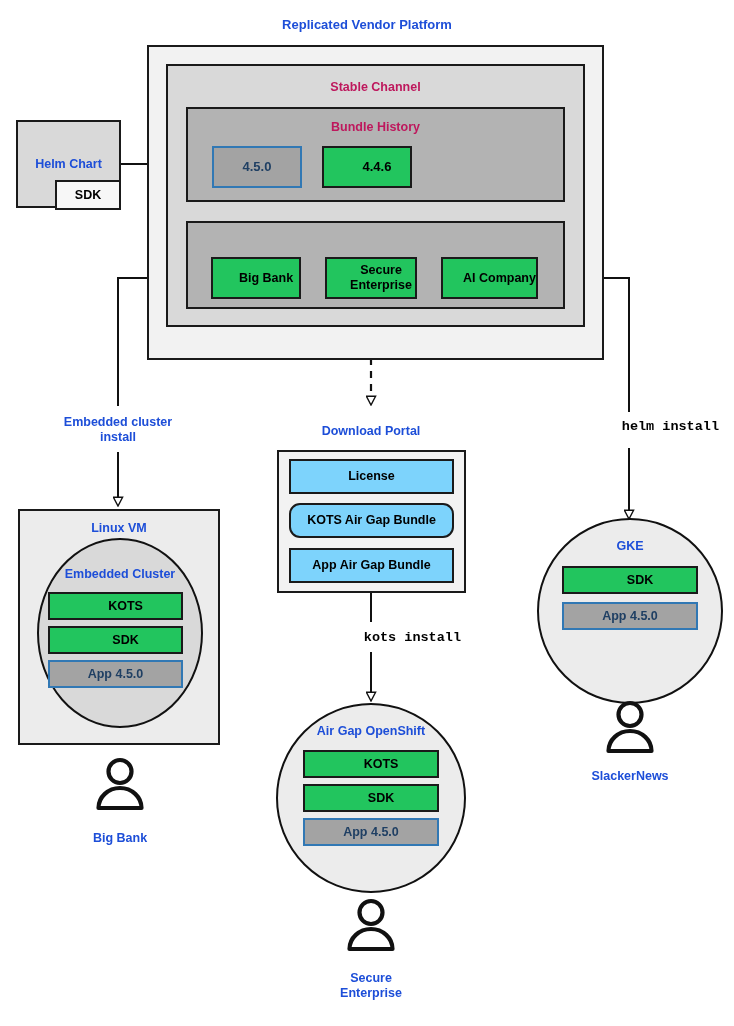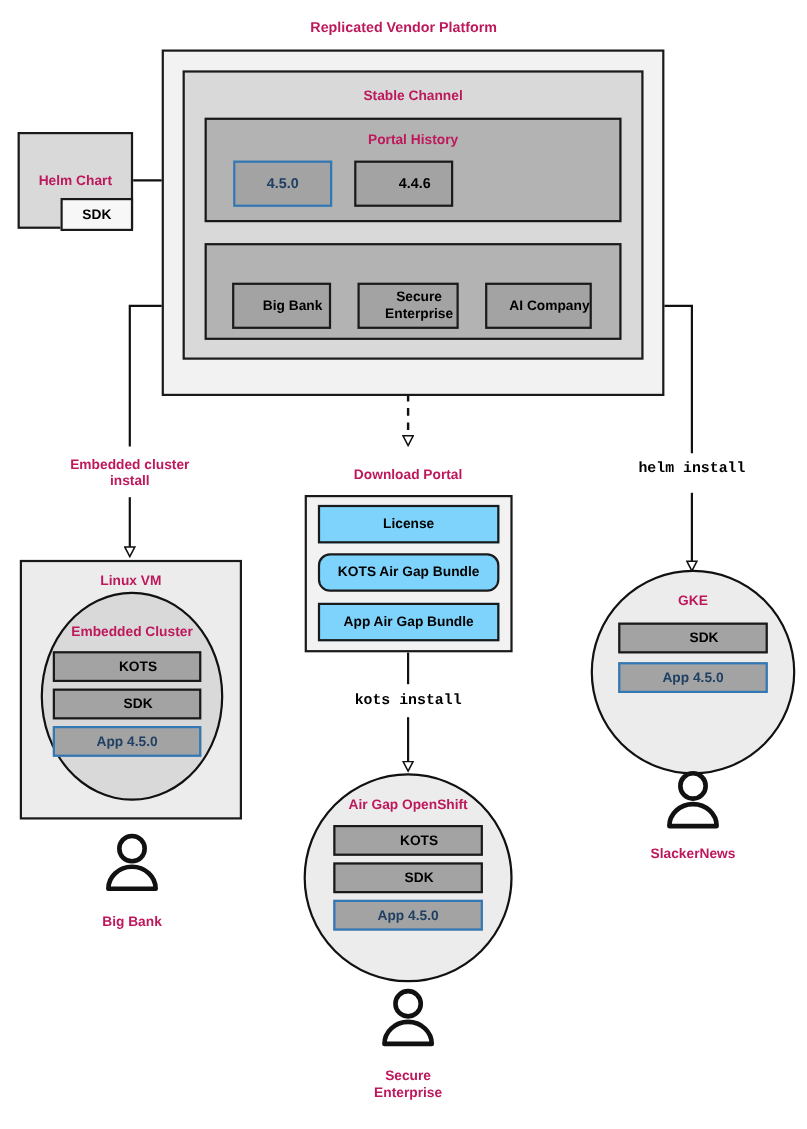--- a/index.html
+++ b/index.html
@@ -20,44 +20,44 @@
     background: #ffffff;
   }
   .abs { position: absolute; box-sizing: border-box; }
 
   
   .lbl {
     font-weight: bold;
     font-size: 12.5px;
     text-align: center;
     line-height: 1.22;
-    color: #be185d;
+    color: #1d4ed8;
   }
   .mono {
     font-family: "Liberation Mono", "DejaVu Sans Mono", monospace;
     font-weight: bold;
     font-size: 13.5px;
     letter-spacing: 0px;
-    text-align: center;
+    text-align: right;
   }
 
   
   .box {
     border: 2px solid #1a1a1a;
     display: flex;
     align-items: center;
     justify-content: center;
     text-align: center;
     font-weight: bold;
     line-height: 1.2;
   }
   .box-outer   { background: #f2f2f2; }
   .box-channel { background: #d9d9d9; }
   .box-release { background: #b3b3b3; }
-  .box-white   { background: #a3a3a3; padding-left: 20px; }
+  .box-white   { background: #22c55e; padding-left: 20px; }
   .box-gray    { background: #7dd3fc; }
   .box-vm      { background: #ececec; }
 
   .box-blue {
     background: #a3a3a3;
     border: 2px solid #3178b4;
     color: #1f3f63;
   }
 
   .section-title {
@@ -127,21 +127,21 @@
   </svg>
 
   <div class="abs lbl" style="left:0; top:17px; width:734px; font-size:13px;">Replicated Vendor Platform</div>
 
   <div class="abs box box-outer" style="left:147px; top:45px; width:457px; height:315px;"></div>
 
   <div class="abs box box-channel" style="left:166px; top:64px; width:419px; height:263px;"></div>
   <div class="abs section-title" style="left:166px; top:80px; width:419px;">Stable Channel</div>
 
   <div class="abs box box-release" style="left:186px; top:107px; width:379px; height:95px;"></div>
-  <div class="abs section-title" style="left:186px; top:120px; width:379px;">Portal History</div>
+  <div class="abs section-title" style="left:186px; top:120px; width:379px;">Bundle History</div>
 
   <div class="abs box box-blue" style="left:212px; top:146px; width:90px; height:42px; font-size:13px;">4.5.0</div>
   <div class="abs box box-white" style="left:322px; top:146px; width:90px; height:42px; font-size:13px;">4.4.6</div>
 
   <div class="abs box box-release" style="left:186px; top:221px; width:379px; height:88px;"></div>
 
   <div class="abs box box-white" style="left:211px; top:257px; width:90px; height:42px; font-size:12.5px;">Big Bank</div>
   <div class="abs box box-white" style="left:325px; top:257px; width:92px; height:42px; font-size:12.5px; white-space:pre-line;">Secure
 Enterprise</div>
   <div class="abs box box-white" style="left:441px; top:257px; width:97px; height:42px; font-size:12.5px;">AI Company</div>

